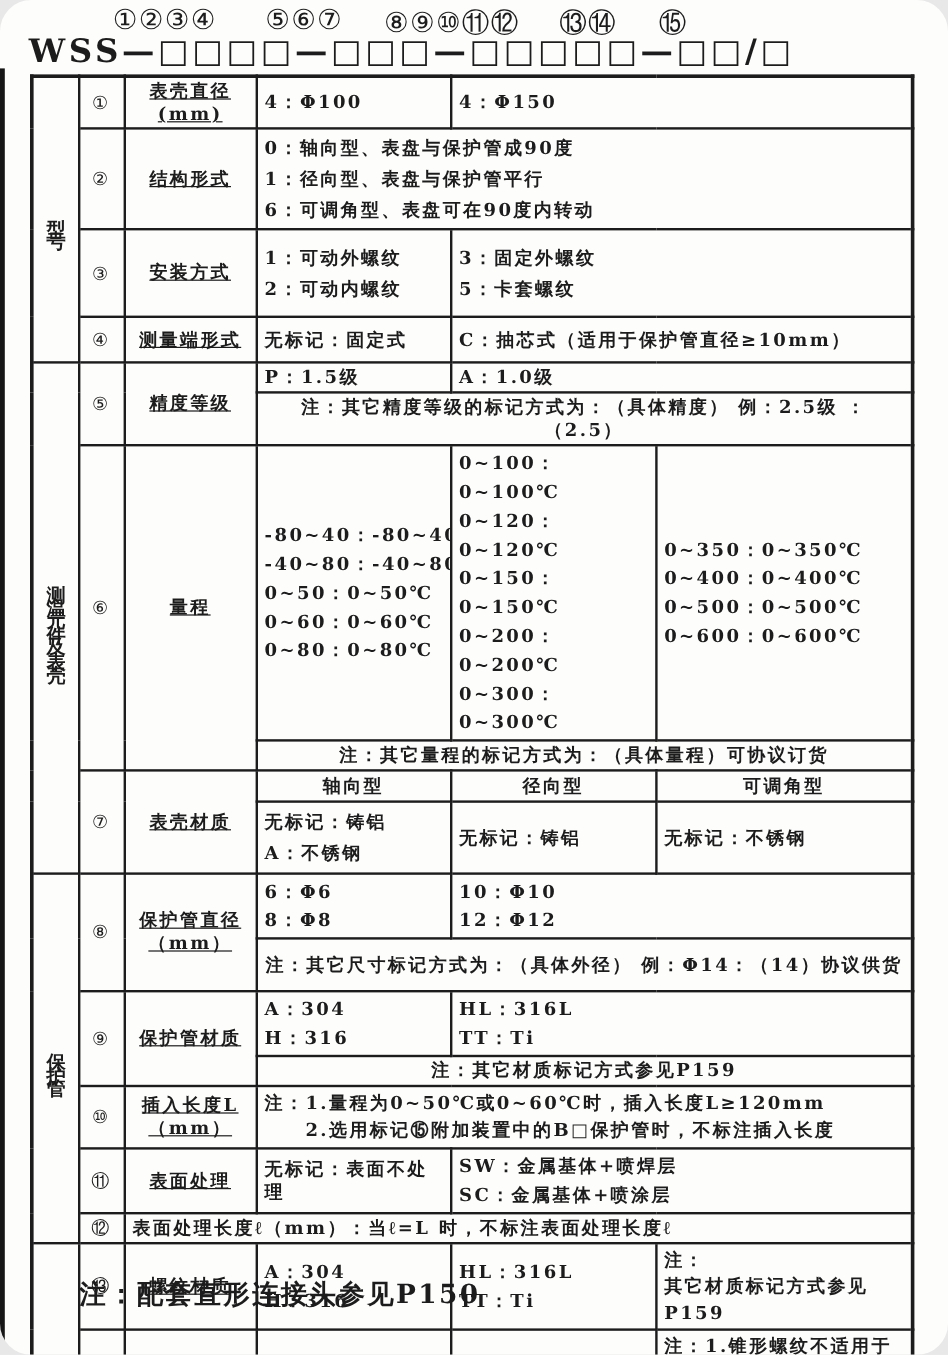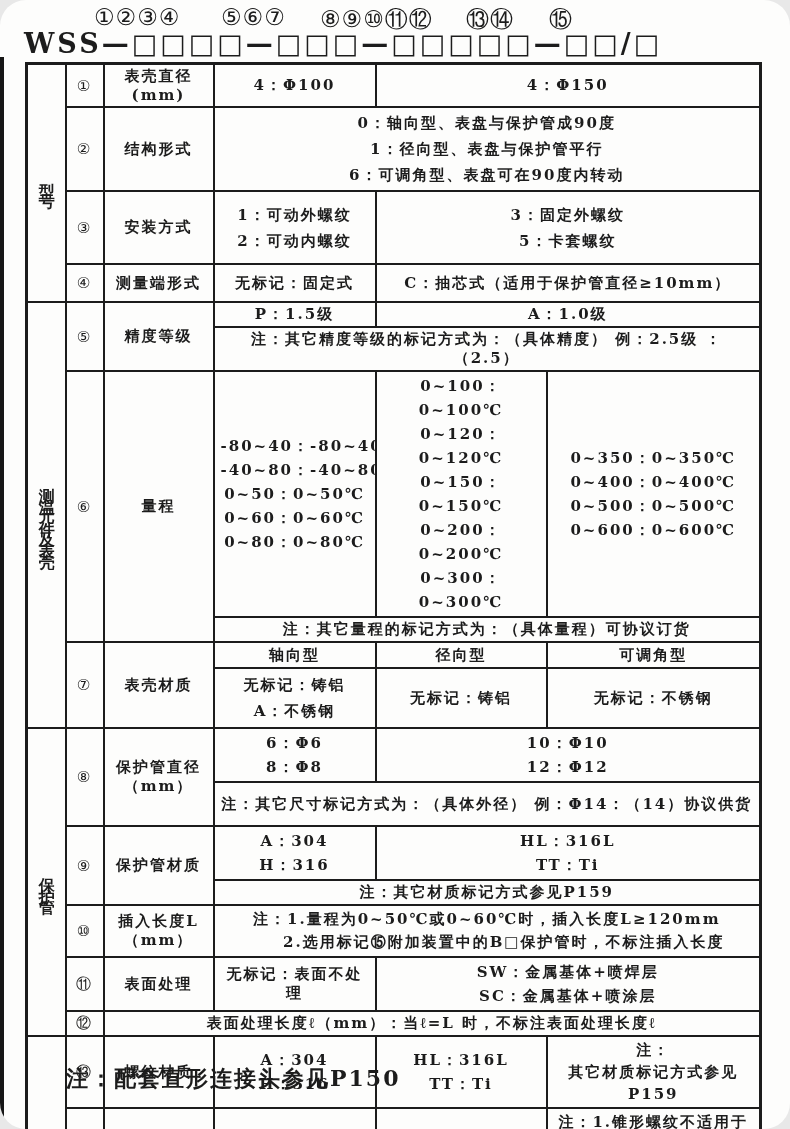--- a/index.html
+++ b/index.html
@@ -30,22 +30,22 @@
   table.spec { position: absolute; top: 62px; left: 25px; border-collapse: collapse; table-layout: fixed;
                width: 737px; }
   table.spec td { border: 2px solid #1c1c1c; vertical-align: middle; font-size: 15px;
                   padding: 2px 6px; letter-spacing: 2px; white-space: pre-line; overflow: hidden; }
   table.spec { border: 3px solid #1c1c1c; }
   td.grp { text-align: center; padding: 0; }
   td.grp span { writing-mode: vertical-rl; text-orientation: upright; letter-spacing: 11px;
                 display: inline-block; font-size: 16px; }
   td.num { text-align: center; font-family: "DejaVu Sans", sans-serif; font-weight: normal;
            font-size: 18px; letter-spacing: 0; padding: 0; }
-  td.lbl { text-align: center; letter-spacing: 3px; padding: 2px 2px; }
-  td.cell { text-align: center; padding-left: 9px; }
+  td.lbl { text-align: center; letter-spacing: 3px; padding: 2px 2px; text-decoration: underline; }
+  td.cell { text-align: left; padding-left: 9px; }
   td.head { text-align: center; letter-spacing: 3px; }
   td.note { font-size: 14px; letter-spacing: 1px; padding-left: 9px; text-align: center; }
   td.top { vertical-align: top; padding-top: 5px; }
   td.lh24 { line-height: 24px; }
   td.lh26 { line-height: 26px; }
   td.lh22 { line-height: 23px; }
   td.small { font-size: 13px; letter-spacing: 0.2px; line-height: 22px; padding-left: 6px; padding-right: 2px; }
   td.range { font-size: 14.5px; letter-spacing: 0.5px; }
 
   

